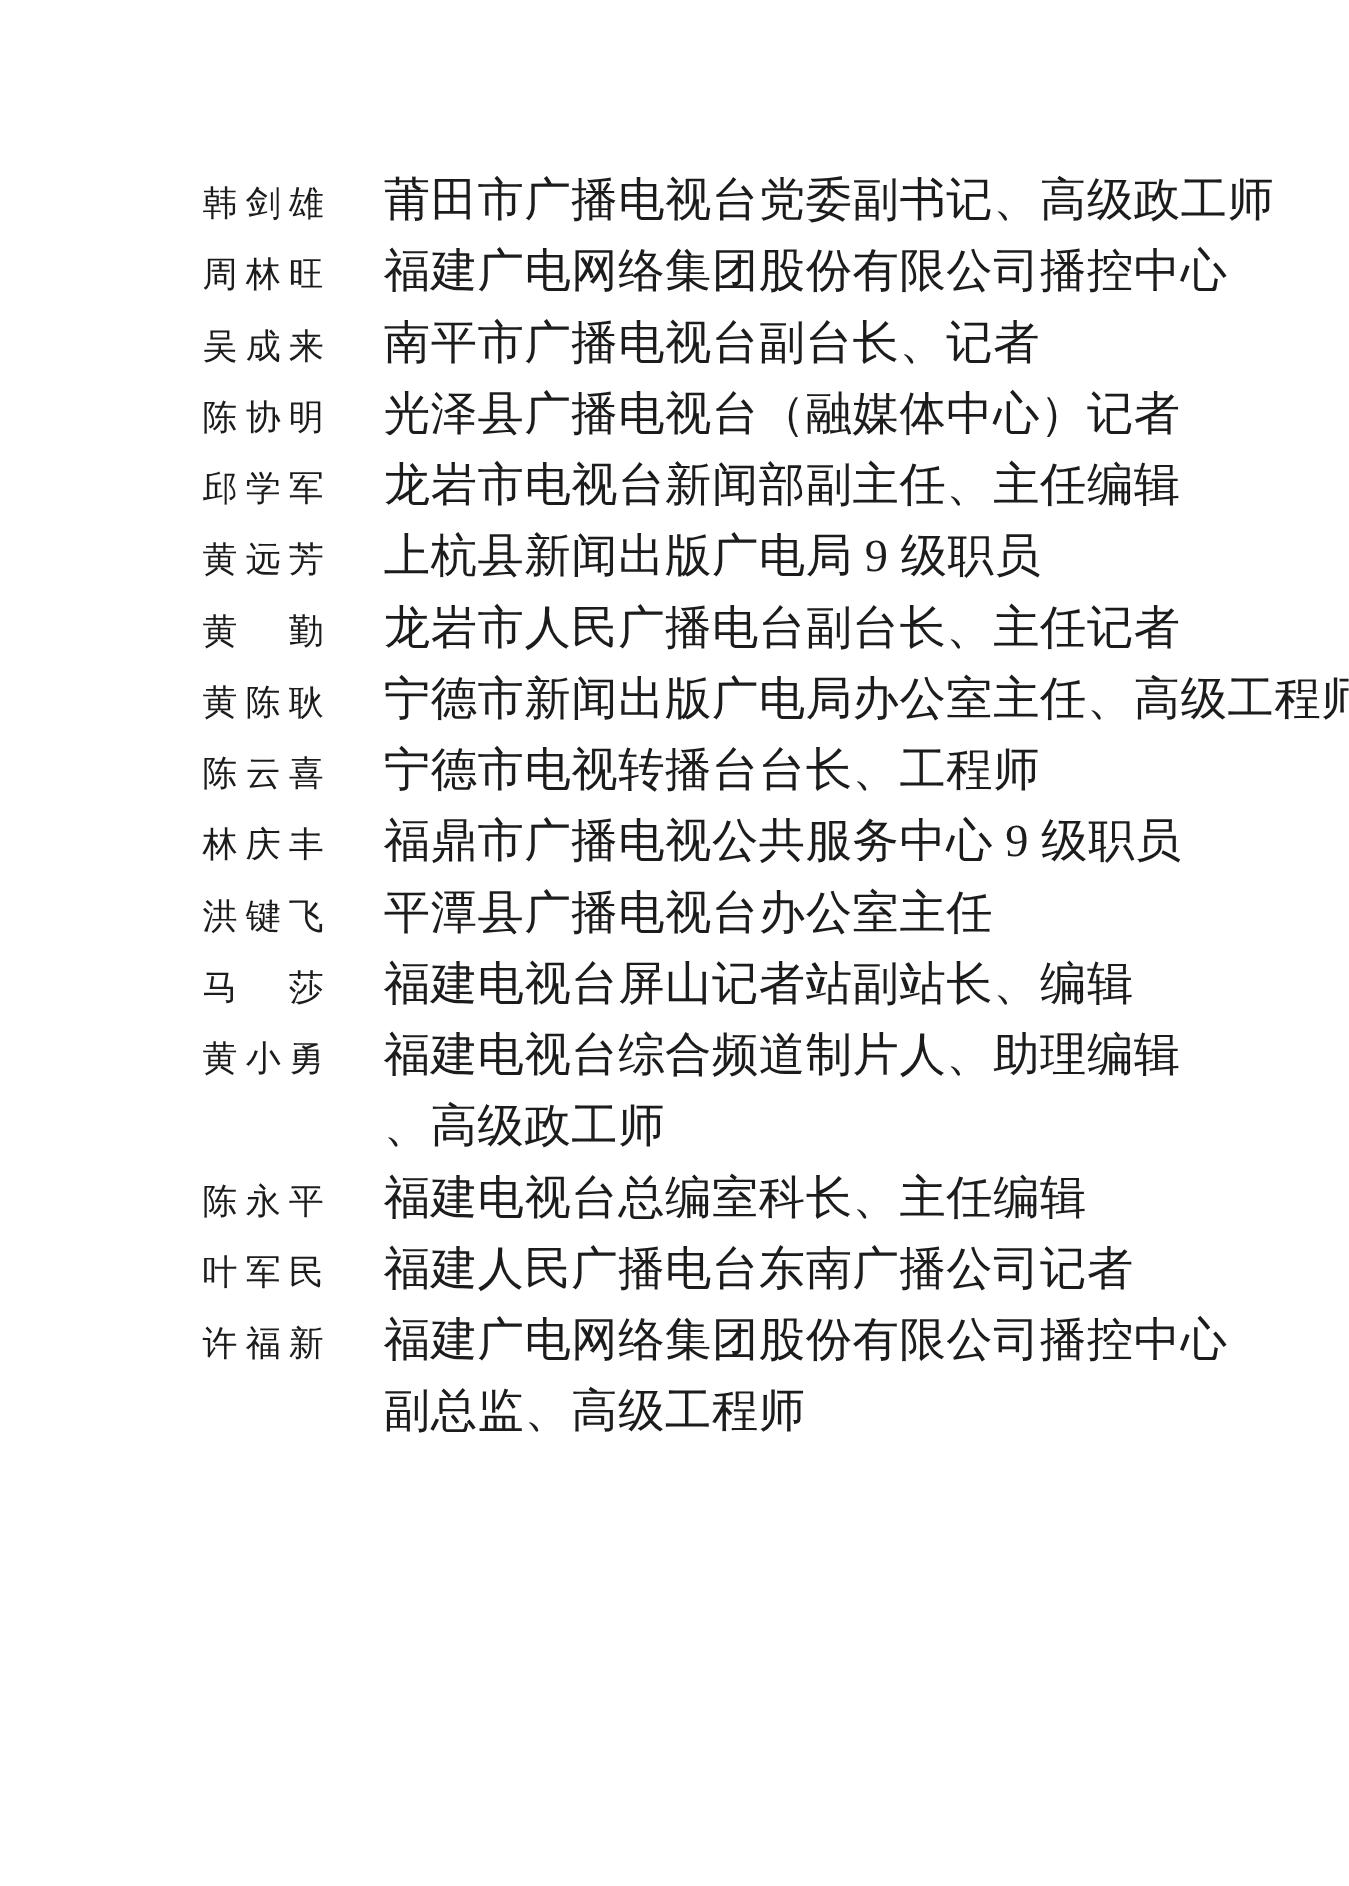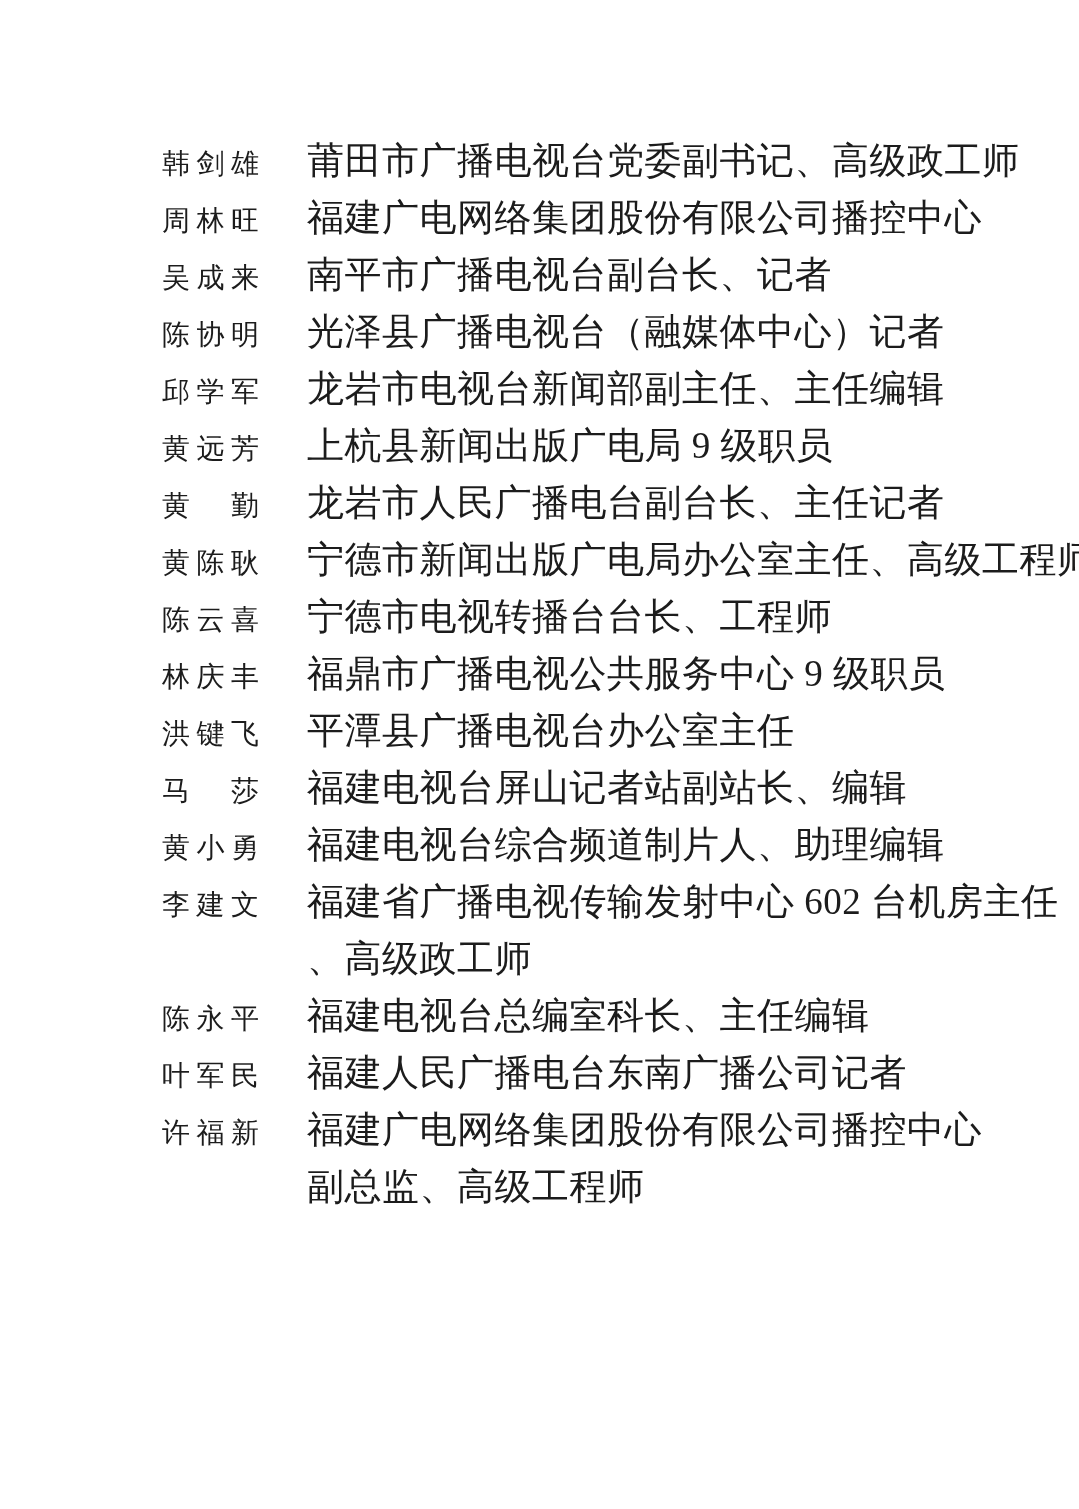--- a/index.html
+++ b/index.html
@@ -111,25 +111,20 @@
       <span class="name">马莎</span>
         <span class="spacer"></span>
         <span class="desc">福建电视台屏山记者站副站长、编辑</span>
     </div>
     <div class="row">
       <span class="name">黄小勇</span>
         <span class="spacer"></span>
         <span class="desc">福建电视台综合频道制片人、助理编辑</span>
     </div>
     <div class="row">
-      <span class="name">李建文</span>
-        <span class="spacer"></span>
-        <span class="desc">福建省广播电视传输发射中心 602 台机房主任</span>
-    </div>
-    <div class="row">
       <span class="name"></span>
         <span class="spacer"></span>
         <span class="desc">、高级政工师</span>
     </div>
     <div class="row">
       <span class="name">陈永平</span>
         <span class="spacer"></span>
         <span class="desc">福建电视台总编室科长、主任编辑</span>
     </div>
     <div class="row">

